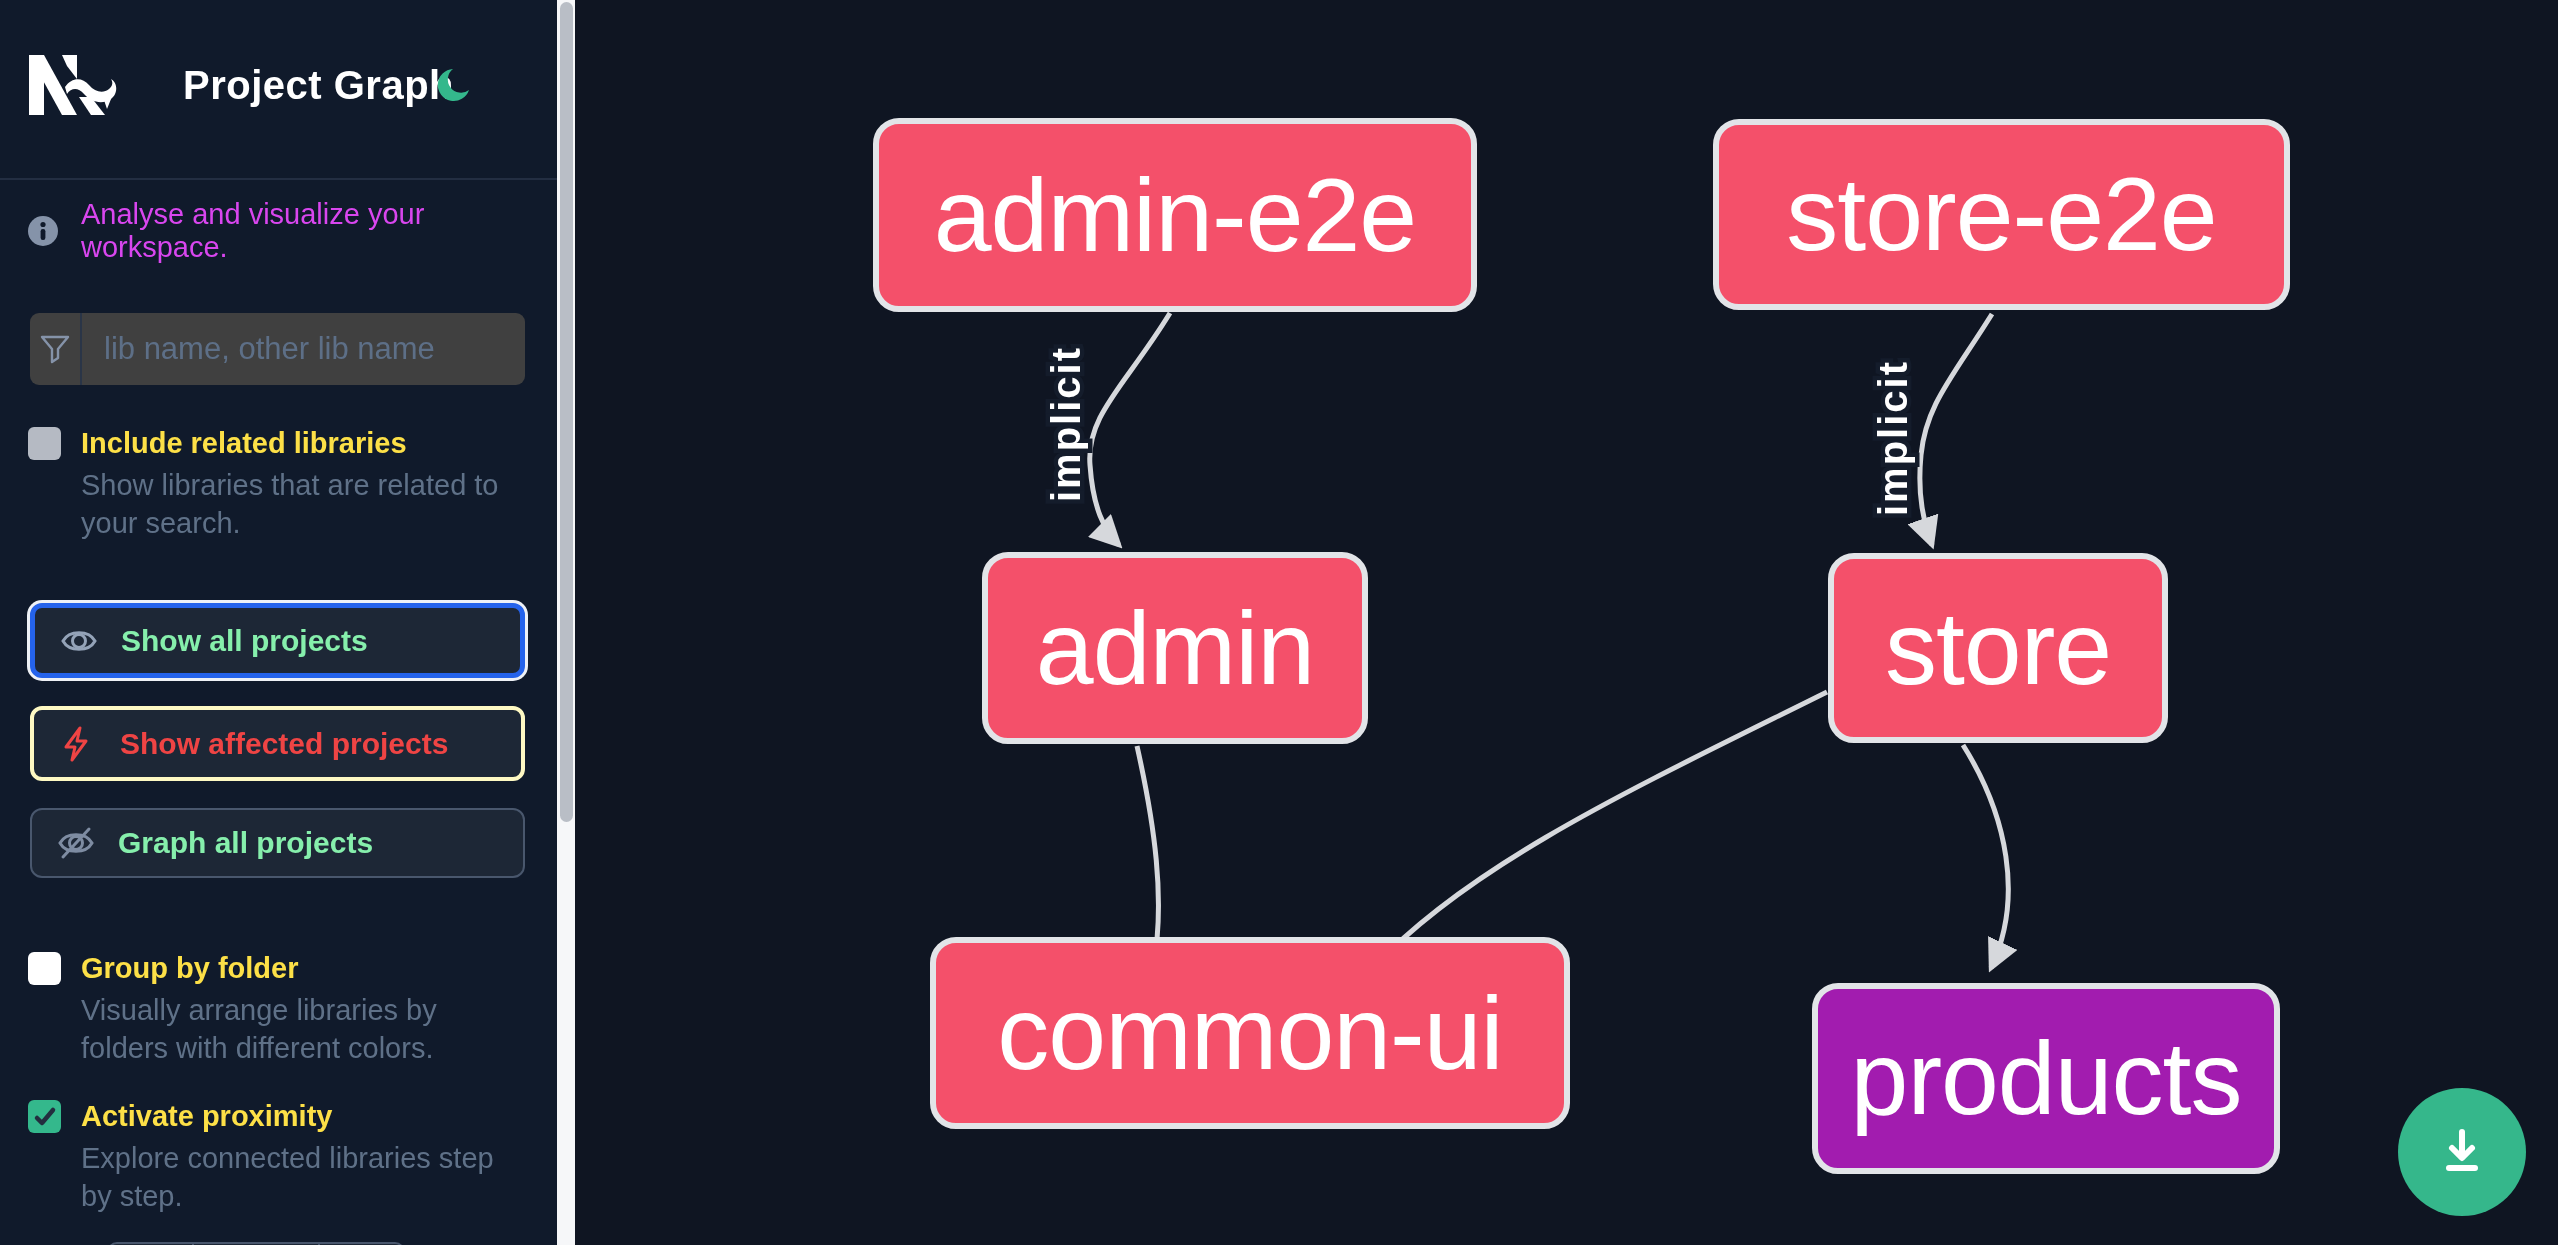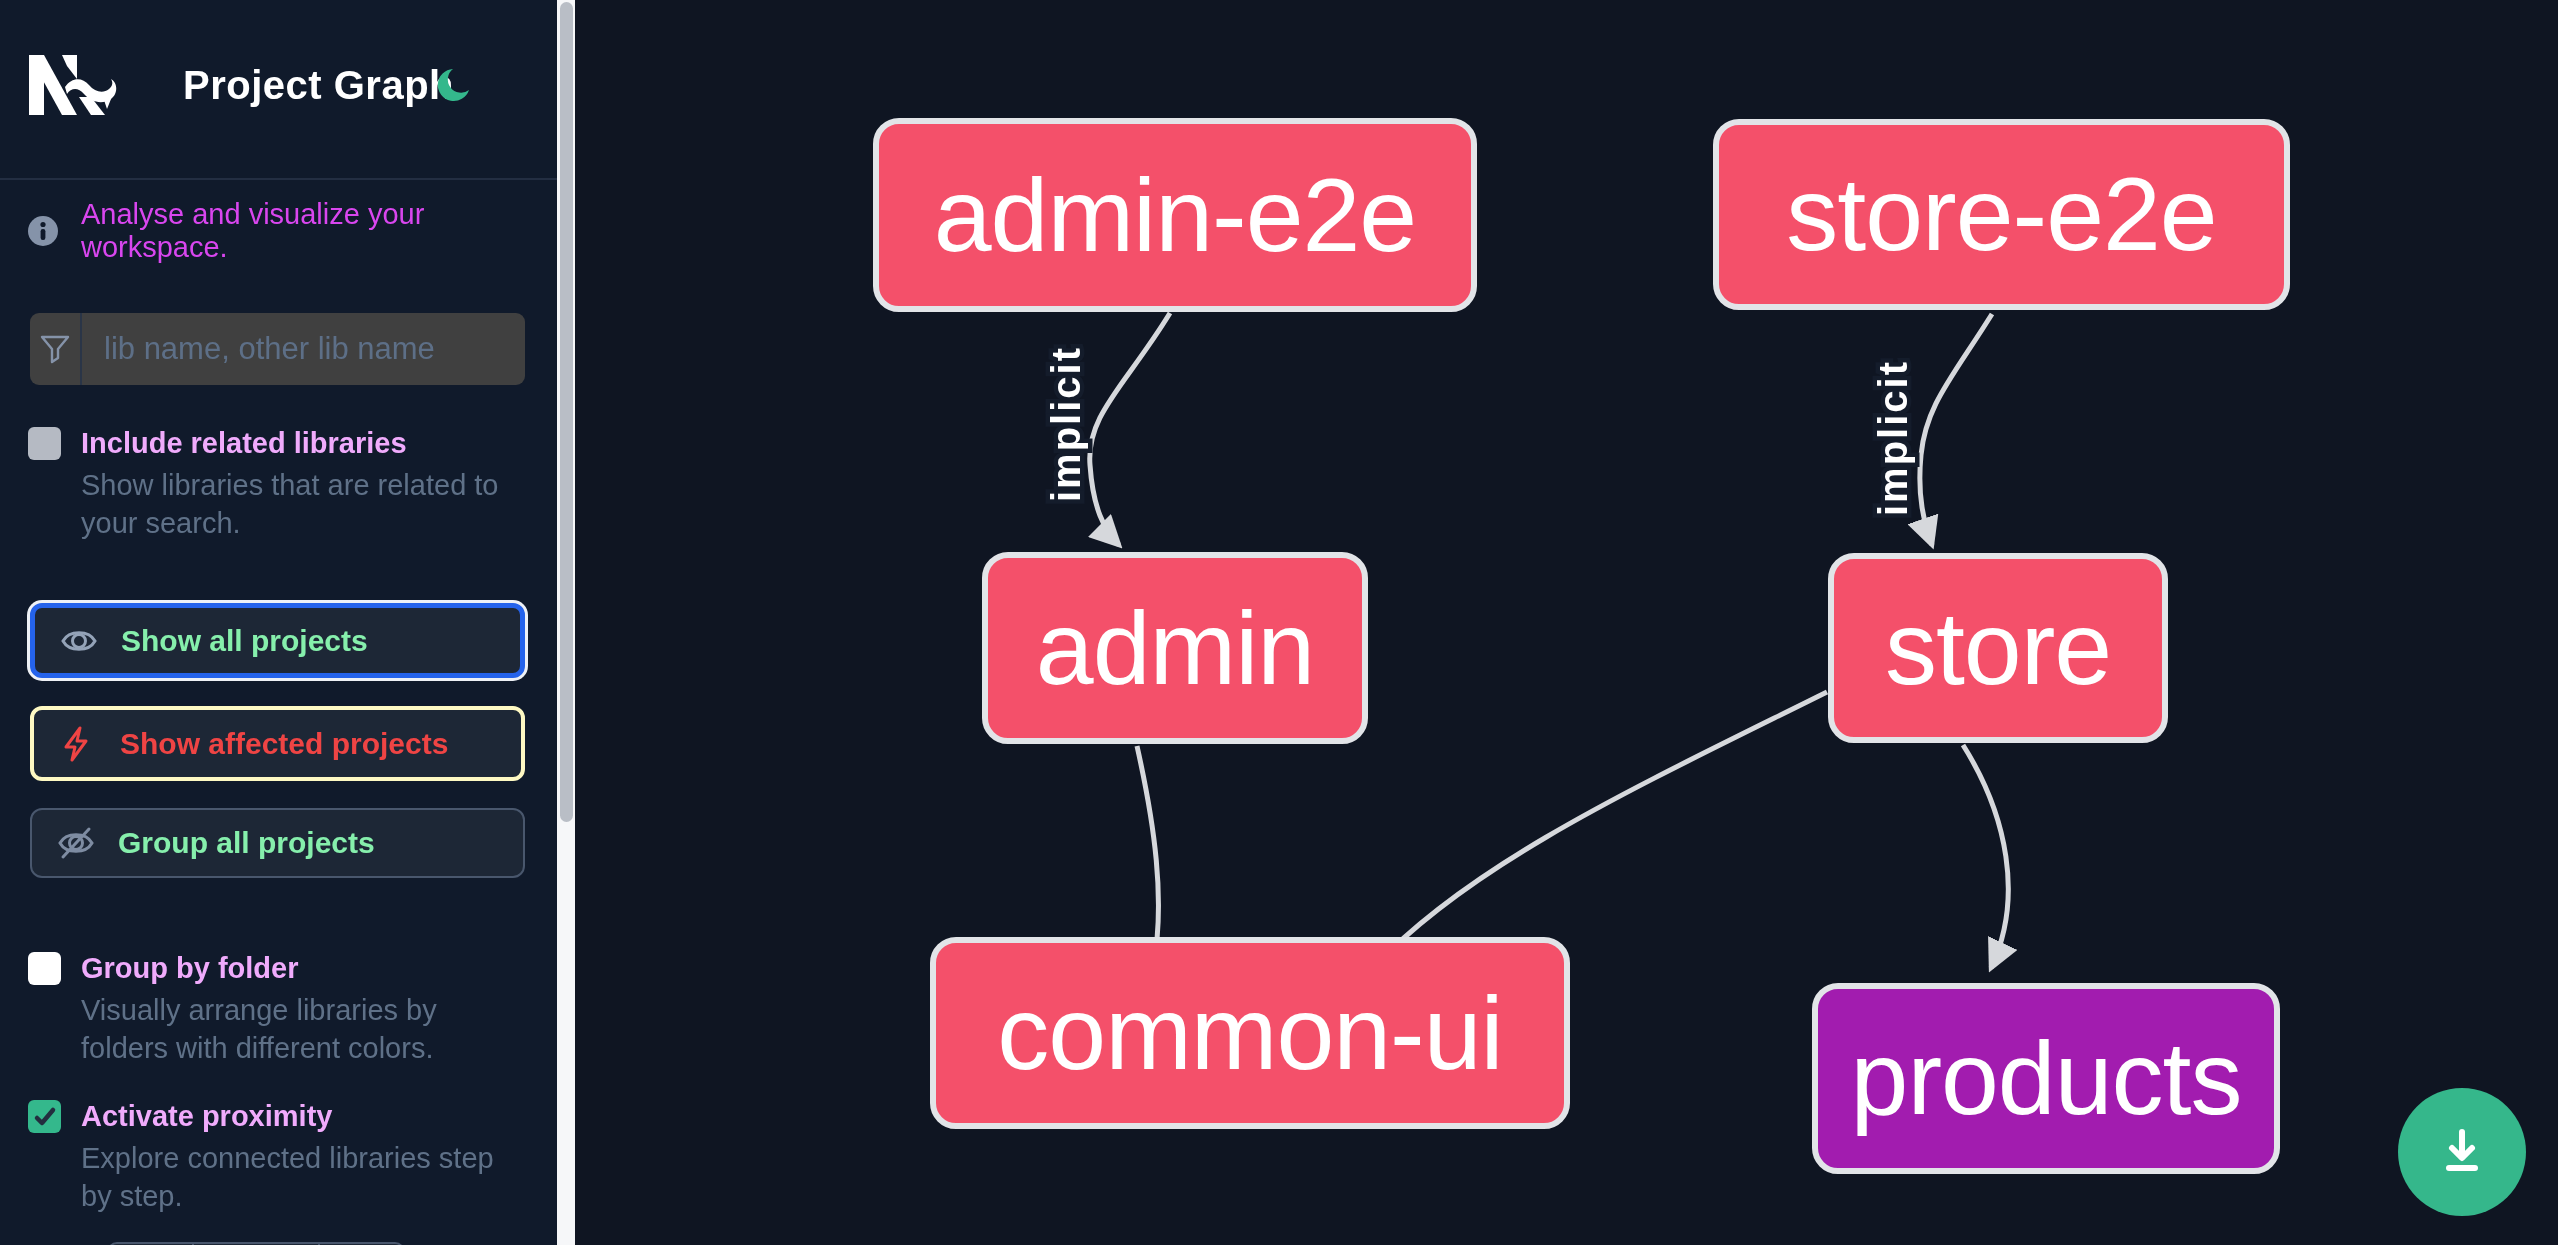--- a/index.html
+++ b/index.html
@@ -32,21 +32,21 @@
                       font-family:"Liberation Sans", sans-serif; }
   .filter-box input::placeholder { color:#5d6f87; }
 
   .cb-group { position:absolute; left:28px; width:500px; }
   .cb-row { display:flex; align-items:flex-start; gap:20px; }
   .cb-box { width:33px; height:33px; border-radius:6px; flex:0 0 33px; margin-top:2px;
             display:flex; align-items:center; justify-content:center; }
   .cb-gray  { background:#b5bac3; }
   .cb-white { background:#ffffff; }
   .cb-green { background:#34b88c; }
-  .cb-label { font-size:29px; font-weight:700; color:#f0abfc; line-height:37px; }
+  .cb-label { font-size:29px; font-weight:700; color:#fde047; line-height:37px; }
   .cb-desc  { font-size:29px; color:#5f7188; line-height:38px; margin-top:4px; }
   .cb-text  { max-width:445px; }
 
   .sb-btn { position:absolute; left:30px; width:495px; height:75px; border-radius:12px;
             background:#1d2736; display:flex; align-items:center; gap:22px;
             padding-left:24px; cursor:pointer; }
   .sb-btn .btn-label { font-size:30px; font-weight:700; color:#86efac; }
   .btn-show-all { top:603px; border:5px solid #2563eb; box-shadow:0 0 0 3px #eef1f6; }
   .btn-affected { top:706px; border:4px solid #fef9c3; }
   .btn-affected .btn-label { color:#ef4444; }
@@ -158,21 +158,21 @@
       </svg>
       <span class="btn-label">Show affected projects</span>
     </div>
 
     <div class="sb-btn btn-hide">
       <svg class="btn-icon" viewBox="0 0 40 40" fill="none" stroke="#7e8ca2" stroke-width="3" stroke-linecap="round">
         <path d="M4,20 C10,9 30,9 36,20 C30,31 10,31 4,20 Z"></path>
         <circle cx="20" cy="20" r="6.5"></circle>
         <line x1="7" y1="34" x2="33" y2="6"></line>
       </svg>
-      <span class="btn-label">Group all projects</span>
+      <span class="btn-label">Graph all projects</span>
     </div>
 
     <div class="cb-group" style="top:950px;">
       <div class="cb-row">
         <div class="cb-box cb-white"></div>
         <div class="cb-text">
           <div class="cb-label">Group by folder</div>
           <div class="cb-desc">Visually arrange libraries by folders with different colors.</div>
         </div>
       </div>

